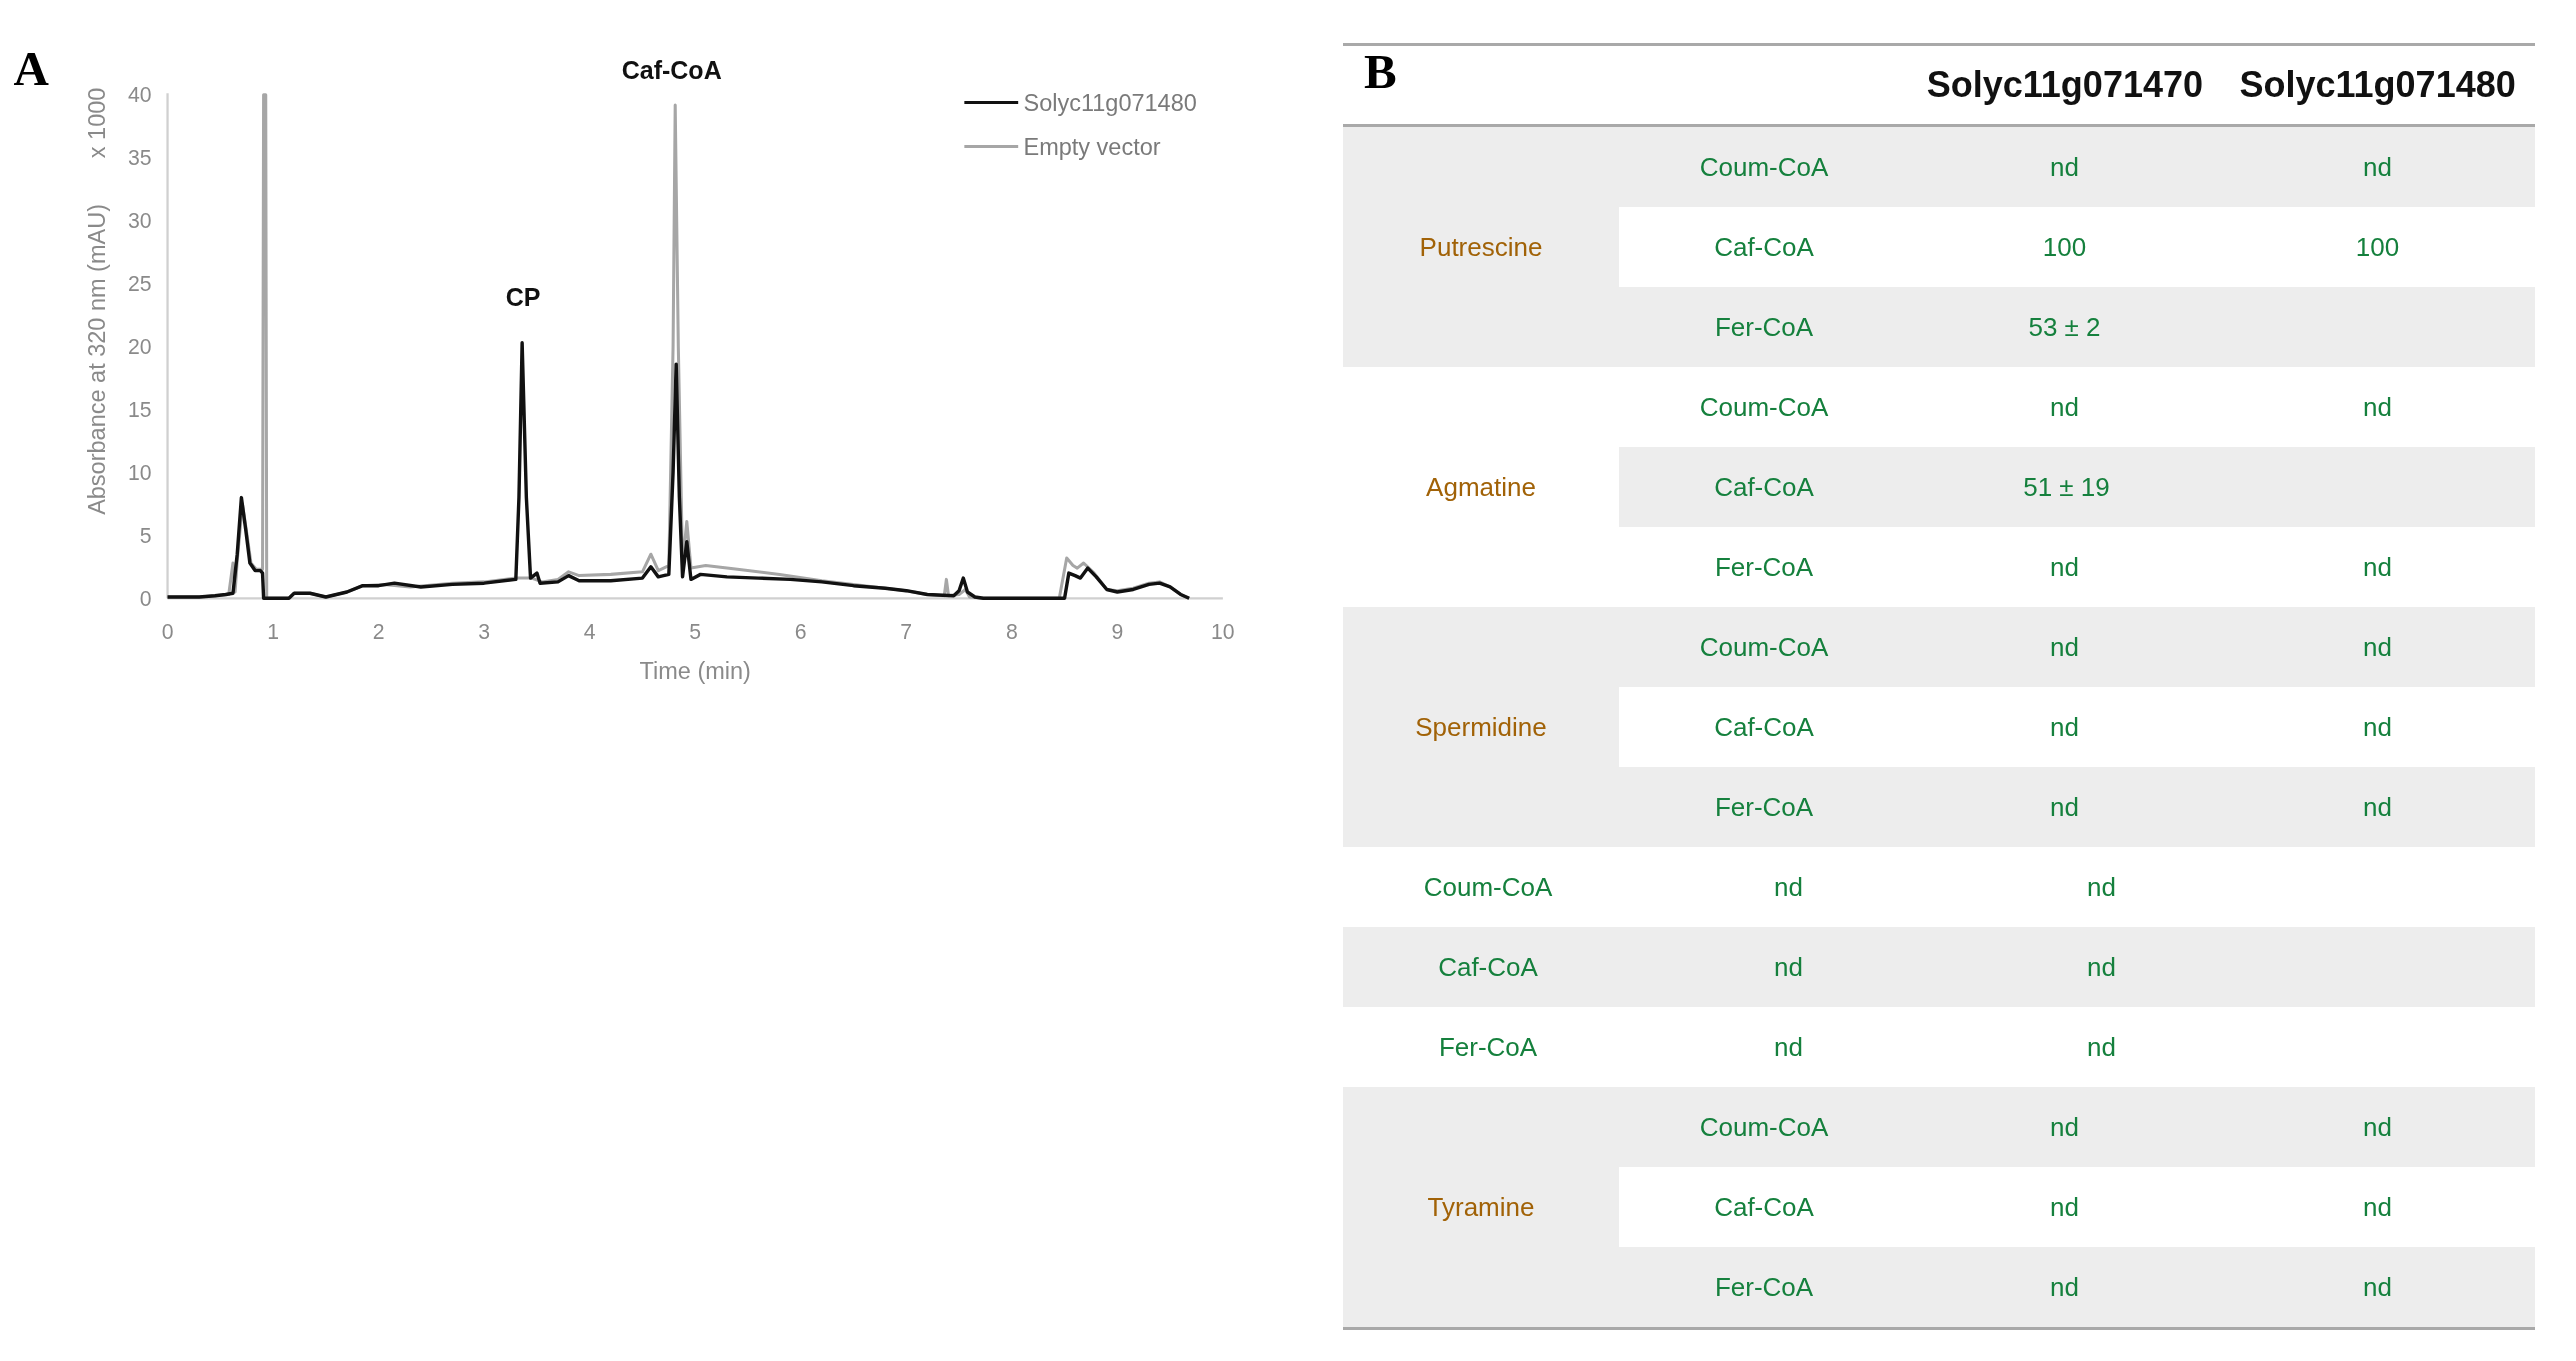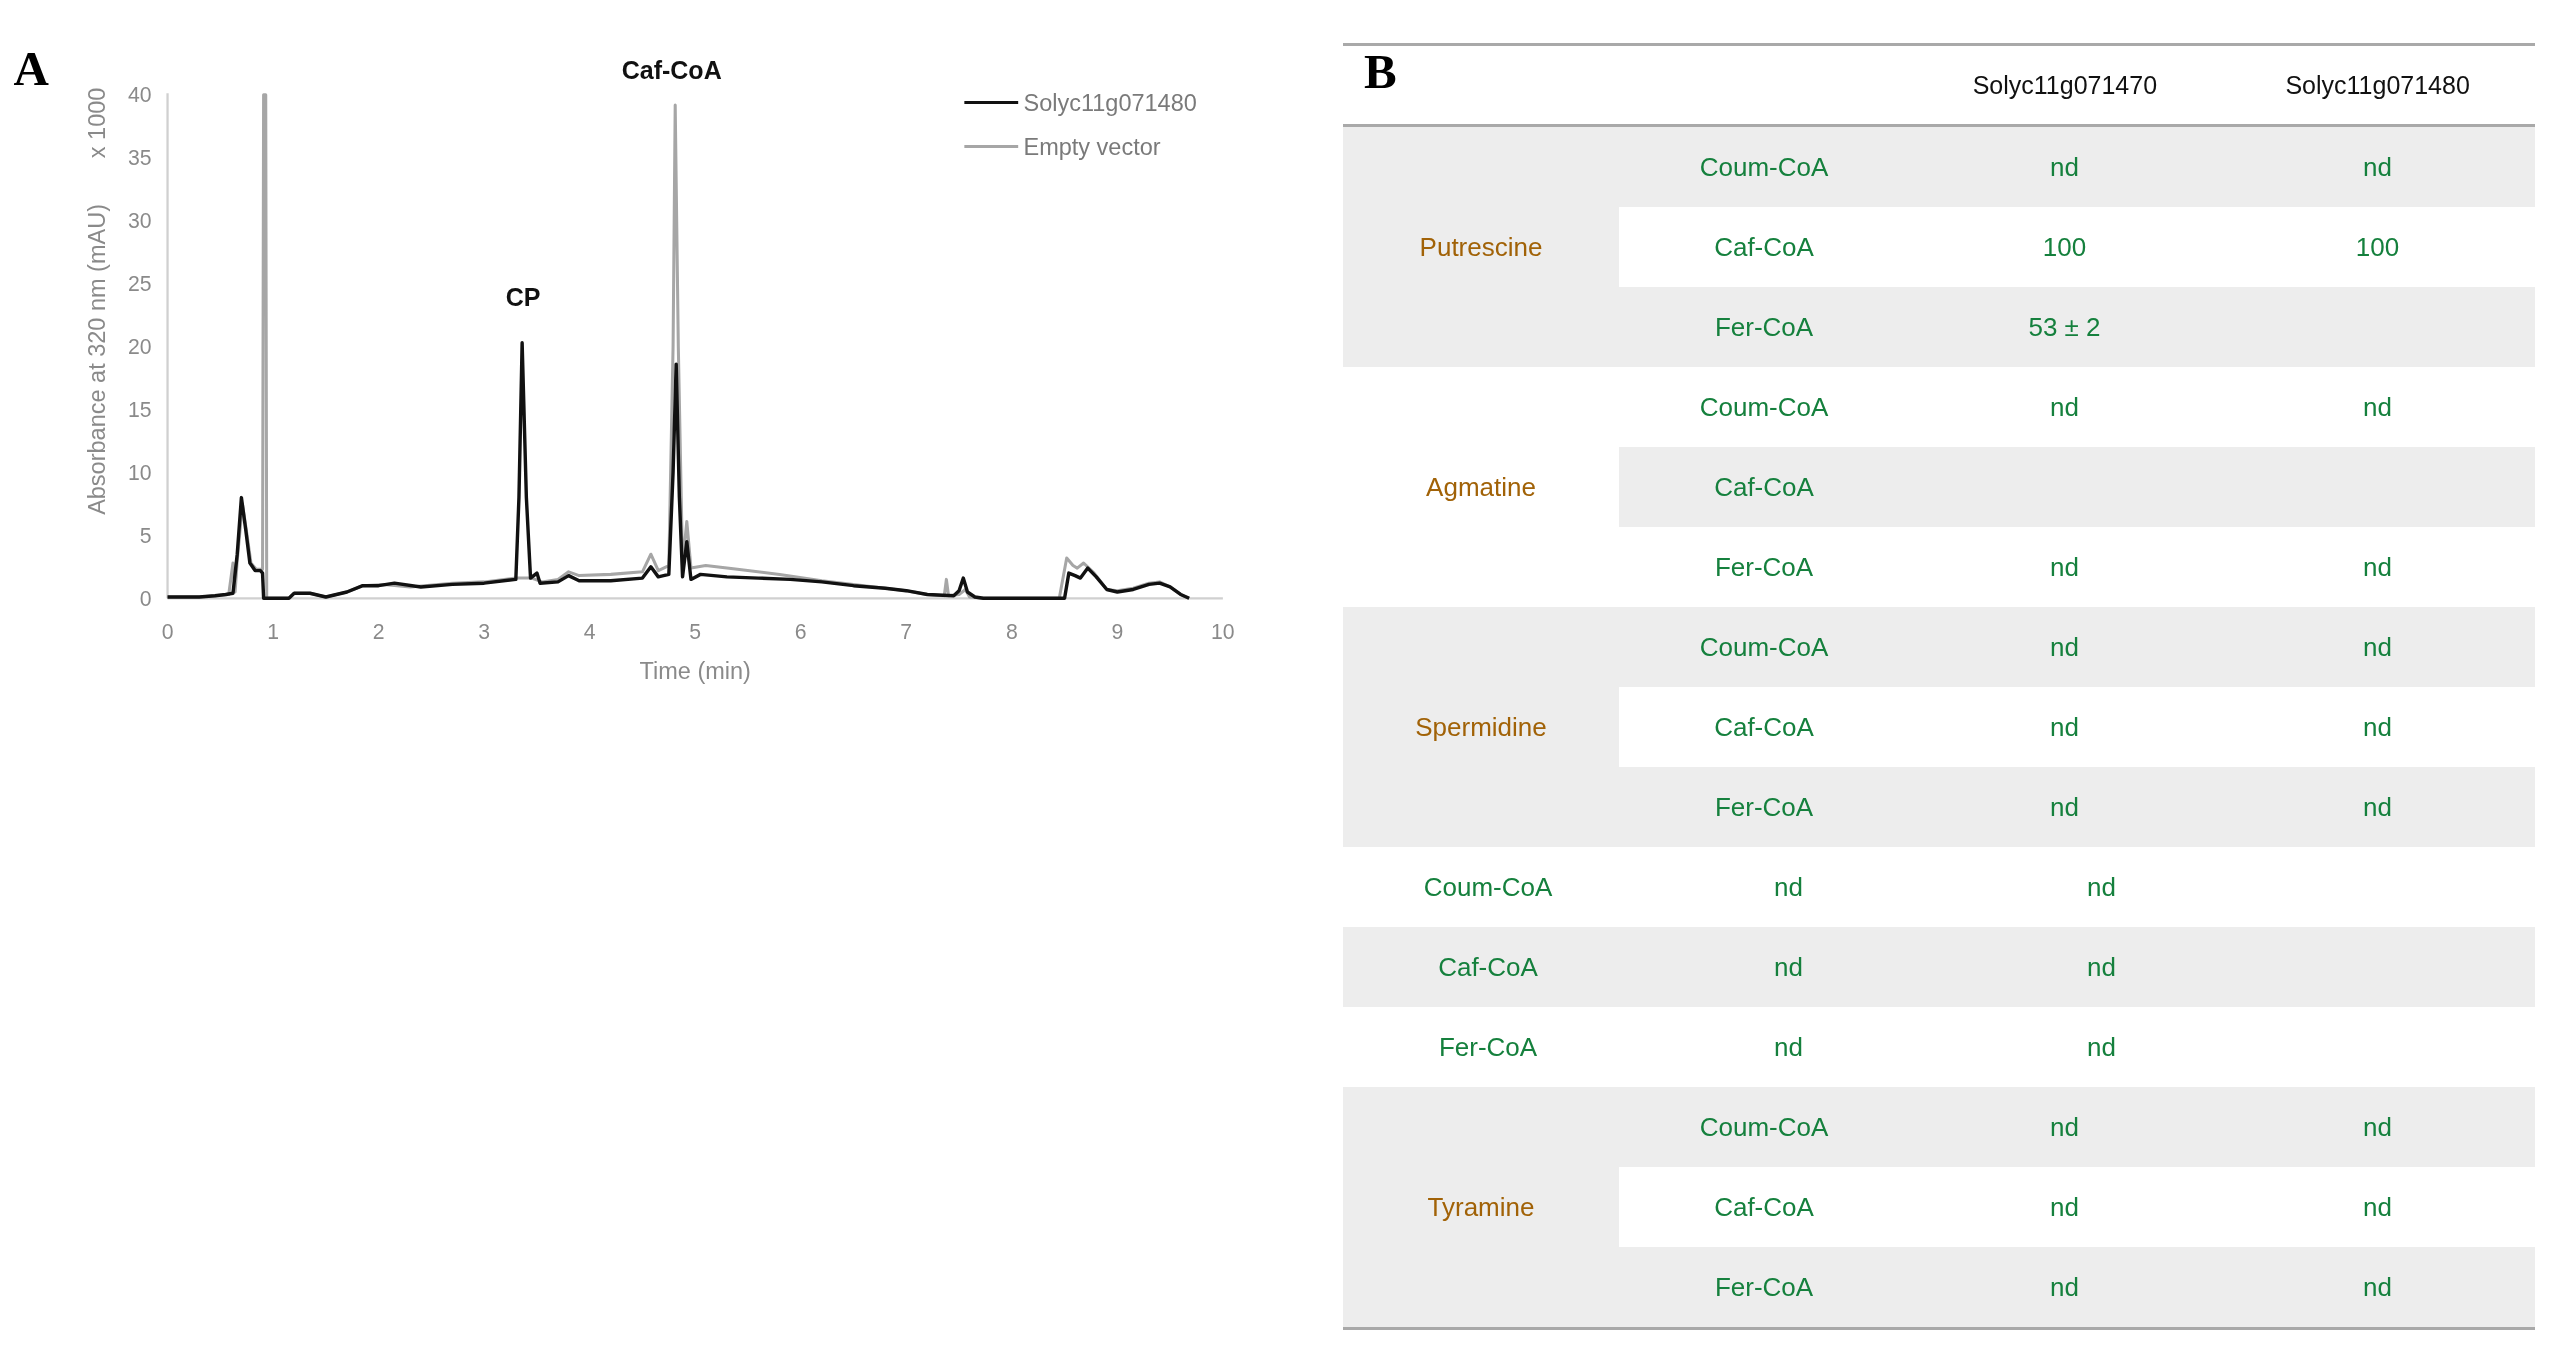--- a/index.html
+++ b/index.html
@@ -11,21 +11,21 @@
   #label-b { left:1364px; top:47px; }
   #chart-svg { position:absolute; left:0; top:0; }
   .tick { font-size:28px; fill:#8a8a8a; }
   .axis-title { font-size:31px; fill:#8a8a8a; }
   .annot { font-size:33px; font-weight:bold; fill:#111; }
   .legend-text { font-size:31px; fill:#7a7a7a; }
 
   #table-b { position:absolute; left:1343px; top:43px; width:1192px; }
   .tb-header { display:flex; height:78px; border-top:3px solid #a9a9a9; border-bottom:3px solid #a9a9a9; background:#fff; }
   .tb-hcell { display:flex; align-items:center; justify-content:center;
-              font-size:25px; font-weight:normal; color:#111; }
+              font-size:36px; font-weight:bold; color:#111; }
   .tb-group { position:relative; display:flex; }
   .tb-group.shade { background:#ededed; }
   .tb-group.plain { background:#ffffff; }
   .tb-amine { width:277px; display:flex; align-items:center; justify-content:center;
               font-size:26px; color:#a16207; }
   .tb-rows { flex:1; }
   .tb-row { display:flex; height:80px; }
   .tb-group.shade .tb-row.mid { background:#ffffff; }
   .tb-group.plain .tb-row.mid { background:#ededed; }
   .tb-cell { display:flex; align-items:center; justify-content:center; font-size:26px; color:#15803d; }
@@ -117,20 +117,21 @@
       <div class="tb-group plain">
         <div class="tb-amine">Agmatine</div>
         <div class="tb-rows">
           <div class="tb-row">
             <div class="tb-cell c2">Coum-CoA</div>
             <div class="tb-cell c3">nd</div>
             <div class="tb-cell c4">nd</div>
           </div>
           <div class="tb-row mid">
             <div class="tb-cell c2">Caf-CoA</div>
+            <div class="tb-cell c4">51 ± 19</div>
           </div>
           <div class="tb-row">
             <div class="tb-cell c2">Fer-CoA</div>
             <div class="tb-cell c3">nd</div>
             <div class="tb-cell c4">nd</div>
           </div>
         </div>
       </div>
       <div class="tb-group shade">
         <div class="tb-amine">Spermidine</div>

